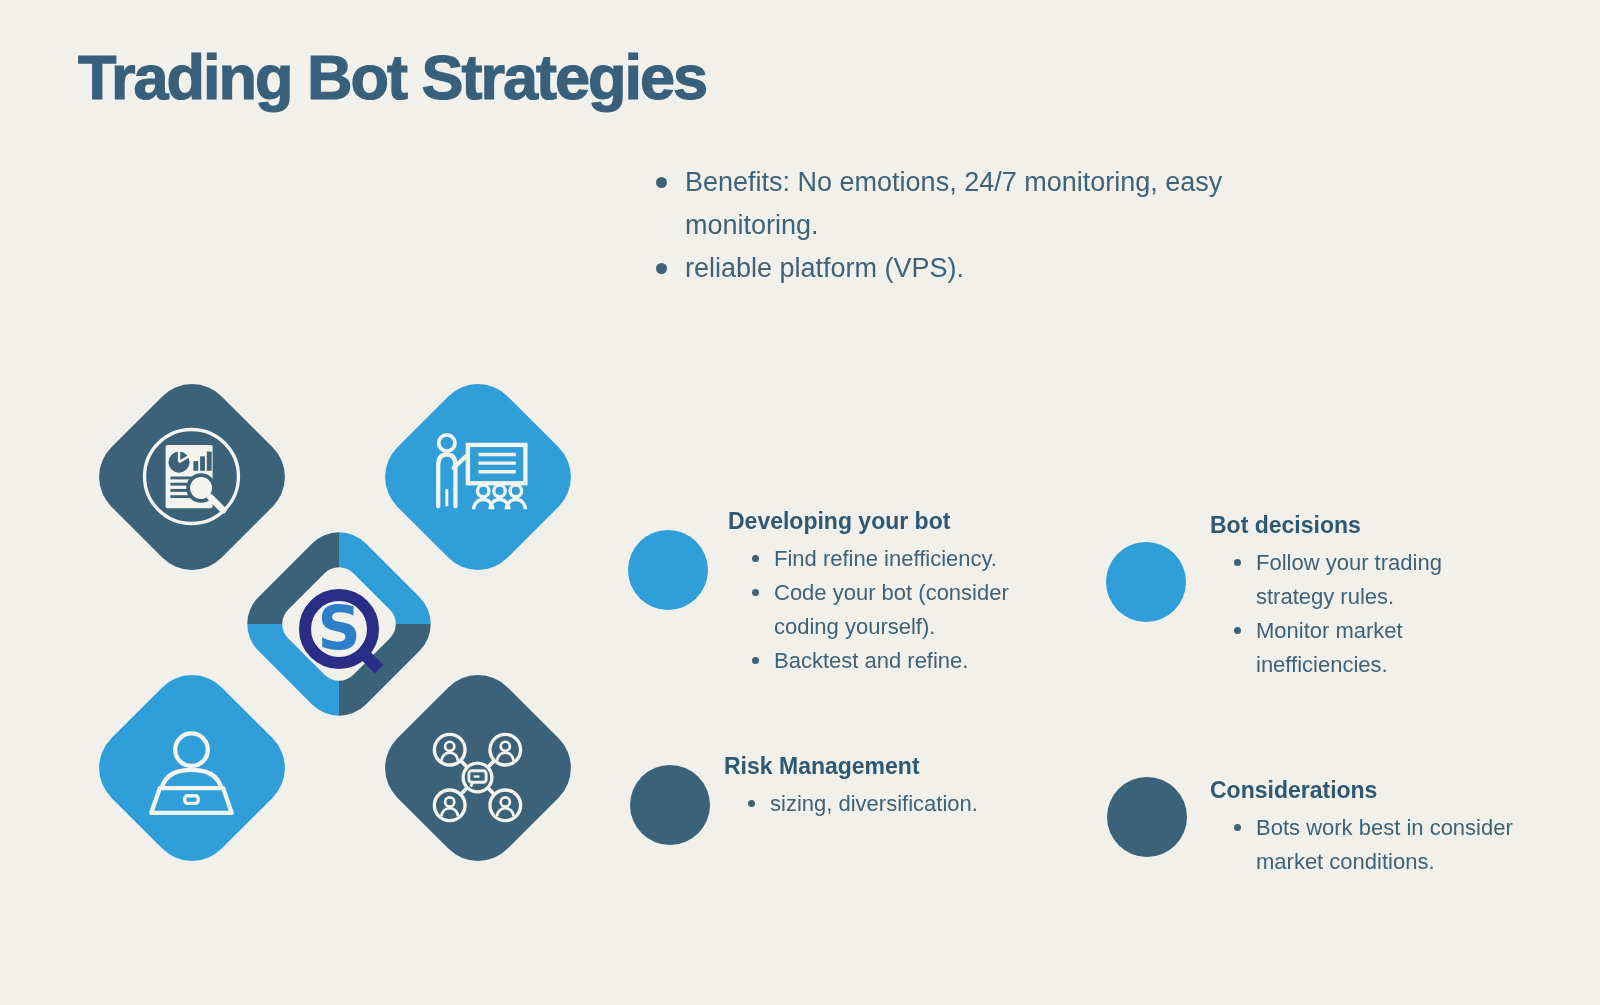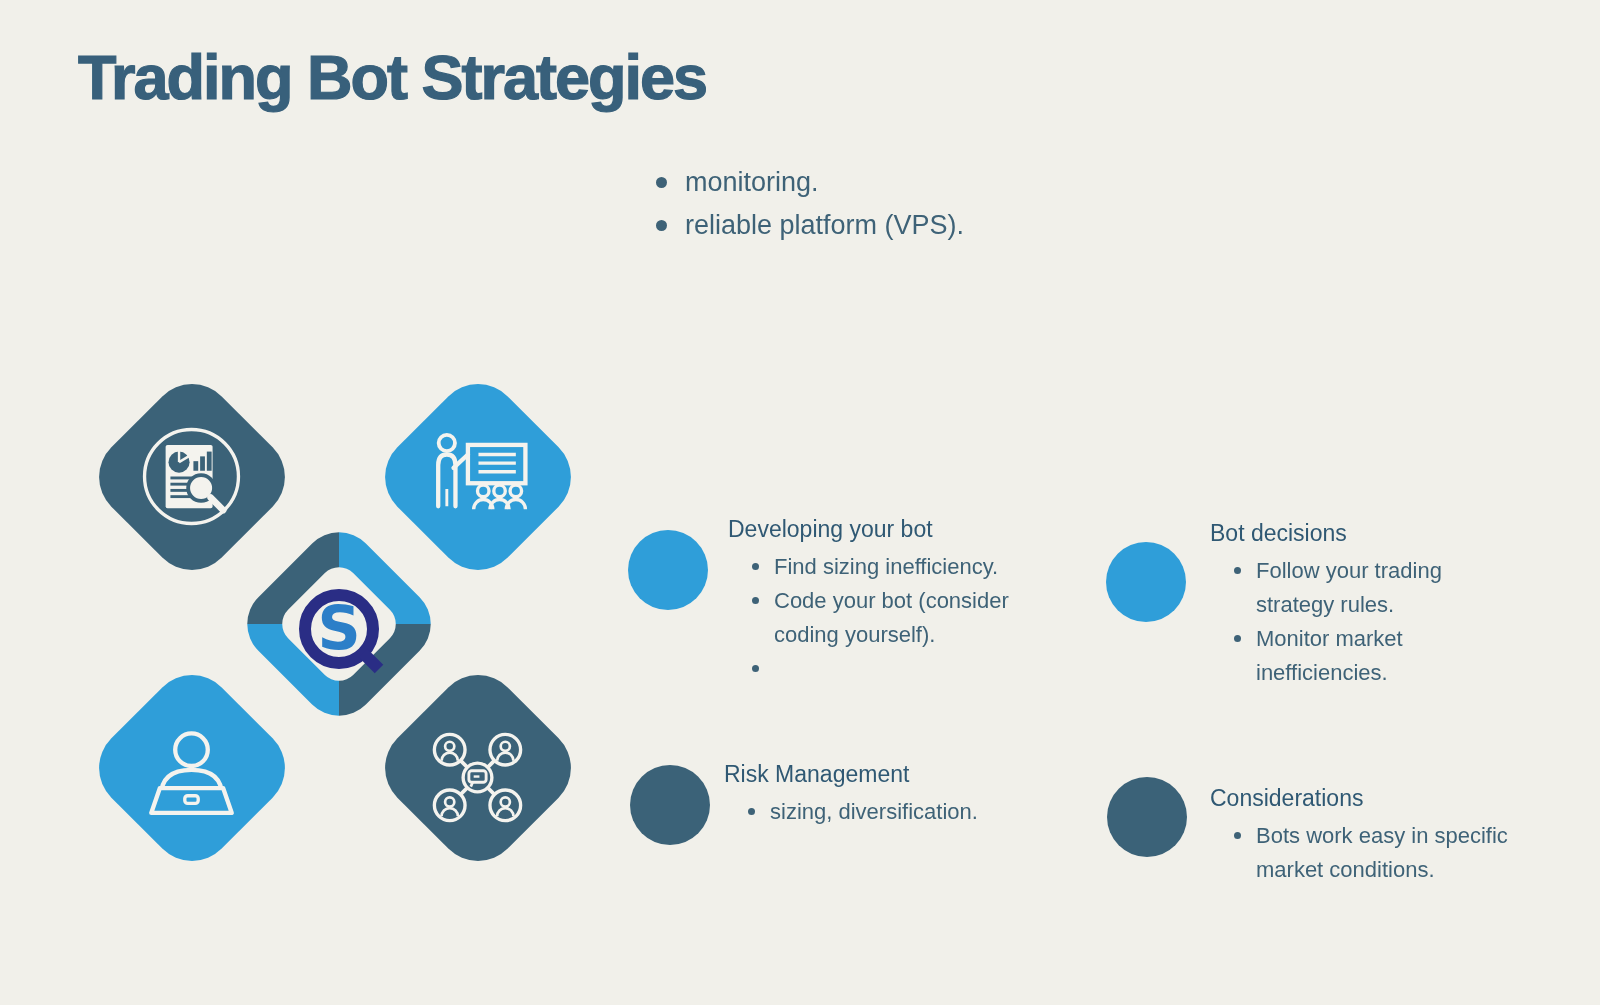--- a/index.html
+++ b/index.html
@@ -23,21 +23,21 @@
   .blines > div { white-space:nowrap; }
 
   .intro {
     position:absolute; left:650px; top:161px; width:860px;
     color:var(--text,#3e6277); font-size:27px; line-height:43px;
   }
   .intro .bdot { width:11px; height:11px; margin:16px 18px 0 6px; }
 
   .section { position:absolute; color:var(--text,#3e6277); }
   .sec-title {
-    margin:8px 0 7px 0; font-size:23px; line-height:28px; font-weight:400;
+    margin:0 0 7px 0; font-size:23px; line-height:28px; font-weight:700;
     color:var(--heading,#2f5873); white-space:nowrap;
   }
   .blist { padding-left:15px; font-size:22px; line-height:34px; }
   .blist .bdot { width:7px; height:7px; margin:13px 15px 0 9px; }
 
   .sec-developing     { left:728px;  top:507px; }
   .sec-decisions      { left:1210px; top:511px; }
   .sec-risk           { left:724px;  top:752px; }
   .sec-considerations { left:1210px; top:776px; }
 
@@ -89,20 +89,21 @@
 <body>
 
 <div class="canvas">
 
   <h1 class="title">Trading Bot Strategies</h1>
 
   <div class="intro">
       <div class="bitem">
         <span class="bdot"></span>
         <div class="blines">
+          <div>Benefits: No emotions, 24/7 monitoring, easy</div>
           <div>monitoring.</div>
         </div>
       </div>
       <div class="bitem">
         <span class="bdot"></span>
         <div class="blines">
           <div>reliable platform (VPS).</div>
         </div>
       </div>
     </div>
@@ -203,32 +204,35 @@
   <div class="circ c2" style="background: rgb(47, 158, 217);"></div>
   <div class="circ c3" style="background: rgb(59, 98, 120);"></div>
   <div class="circ c4" style="background: rgb(59, 98, 120);"></div>
 
   <div class="section sec-developing">
     <h2 class="sec-title">Developing your bot</h2>
     <div class="blist">
         <div class="bitem">
           <span class="bdot"></span>
           <div class="blines">
-            <div>Find sizing inefficiency.</div>
+            <div>Find refine inefficiency.</div>
           </div>
         </div>
         <div class="bitem">
           <span class="bdot"></span>
           <div class="blines">
             <div>Code your bot (consider</div>
             <div>coding yourself).</div>
           </div>
         </div>
         <div class="bitem">
           <span class="bdot"></span>
+          <div class="blines">
+            <div>Backtest and refine.</div>
+          </div>
         </div>
       </div>
   </div>
 
   <div class="section sec-decisions">
     <h2 class="sec-title">Bot decisions</h2>
     <div class="blist">
         <div class="bitem">
           <span class="bdot"></span>
           <div class="blines">
@@ -257,20 +261,20 @@
         </div>
       </div>
   </div>
 
   <div class="section sec-considerations">
     <h2 class="sec-title">Considerations</h2>
     <div class="blist">
         <div class="bitem">
           <span class="bdot"></span>
           <div class="blines">
-            <div>Bots work easy in specific</div>
+            <div>Bots work best in consider</div>
             <div>market conditions.</div>
           </div>
         </div>
       </div>
   </div>
 
 </div>
 
 </body></html>

